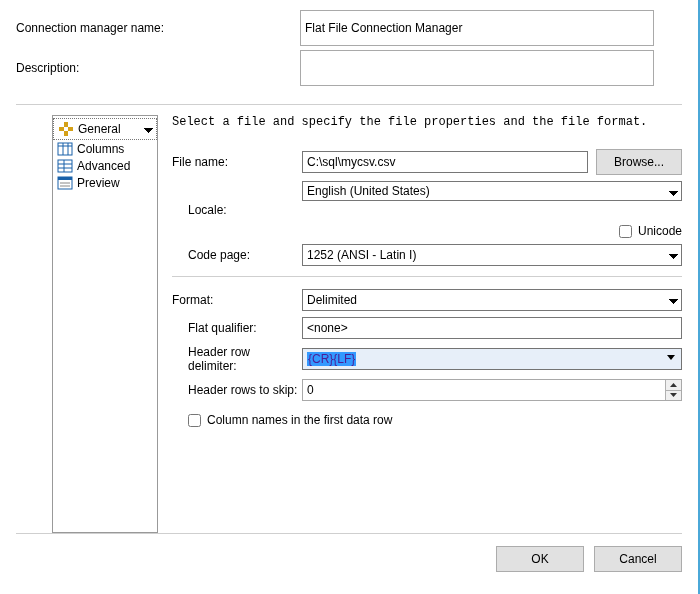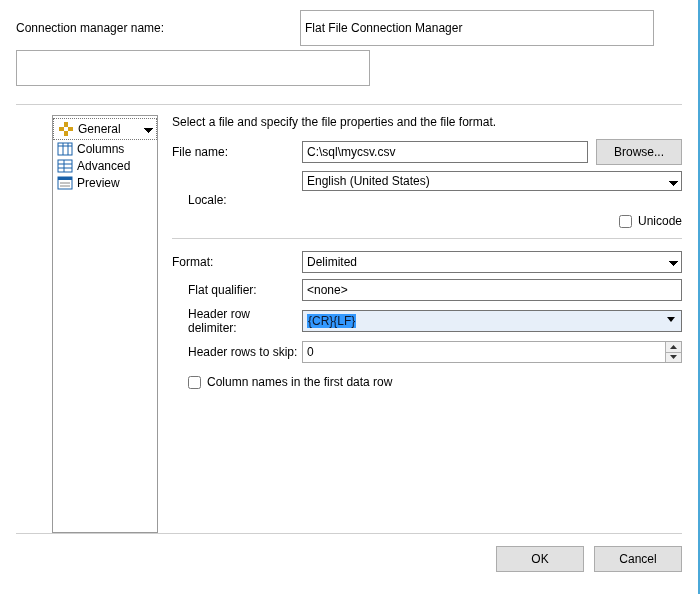--- a/index.html
+++ b/index.html
@@ -49,21 +49,21 @@
     display: flex;
     align-items: center;
     gap: 4px;
     padding: 0 4px;
     height: 17px;
     cursor: pointer;
   }
   .navitem .ic { width: 16px; height: 16px; display:flex; align-items:center; justify-content:center; }
   .navitem.sel { border: 1px dotted #777; }
   .main { flex: 1; min-width: 0; }
-  .instr { margin-bottom: 10px; }
+  .instr { margin-bottom: 20px; font-family: Liberation Mono, monospace; }
   .formrow {
     display: flex;
     align-items: center;
     margin-bottom: 6px;
   }
   .lbl { width: 130px; }
   .lbl.indent { padding-left: 16px; }
   .field { flex: 1; min-width:0; }
   .tbox, .sel, .spin {
     width: 100%;
@@ -83,21 +83,21 @@
   }
   .hl {
     background: #e7eff9;
     border:1px solid #737373;
     height:22px;
     display:flex; align-items:center;
     padding:0 4px;
     position:relative;
   }
   .hl span.seltext {
-    background:#3399ff; color:#0f172a; padding:0 1px;
+    background:#3399ff; color:#4c1d95; padding:0 1px;
   }
   .hl .ddarr {
     position:absolute; right:6px; top:6px;
     width:0;height:0;border-left:4px solid transparent;border-right:4px solid transparent;border-top:5px solid #000;
   }
   .btn {
     height: 26px;
     min-width: 86px;
     background: #e1e1e1;
     border: 1px solid #acacac;
@@ -133,20 +133,21 @@
 </head>
 <body>
 
 <div class="wrap">
 
   <div class="toprow">
     <label>Connection manager name:</label>
     <input type="text" class="" value="Flat File Connection Manager" style="">
   </div>
   <div class="toprow">
+    <label>Description:</label>
     <input type="text" value="" style="">
   </div>
 
   <div class="hr"></div>
 
   <div class="body">
     <div class="side">
       <div class="navitem sel">
         <span class="ic">
           <svg viewBox="0 0 16 16">
@@ -210,20 +211,28 @@
           <select class="sel" style="flex:1">
             <option>English (United States)</option>
           </select>
           <label class="chk">
             <input type="checkbox" style="">
             <span>Unicode</span>
           </label>
         </div>
       </div>
 
+      <div class="formrow">
+        <div class="lbl indent">Code page:</div>
+        <div class="field">
+          <select class="sel">
+            <option>1252  (ANSI - Latin I)</option>
+          </select>
+        </div>
+      </div>
 
       <div class="sep"></div>
 
       <div class="formrow">
         <div class="lbl">Format:</div>
         <div class="field">
           <select class="sel">
             <option>Delimited</option>
           </select>
         </div>

